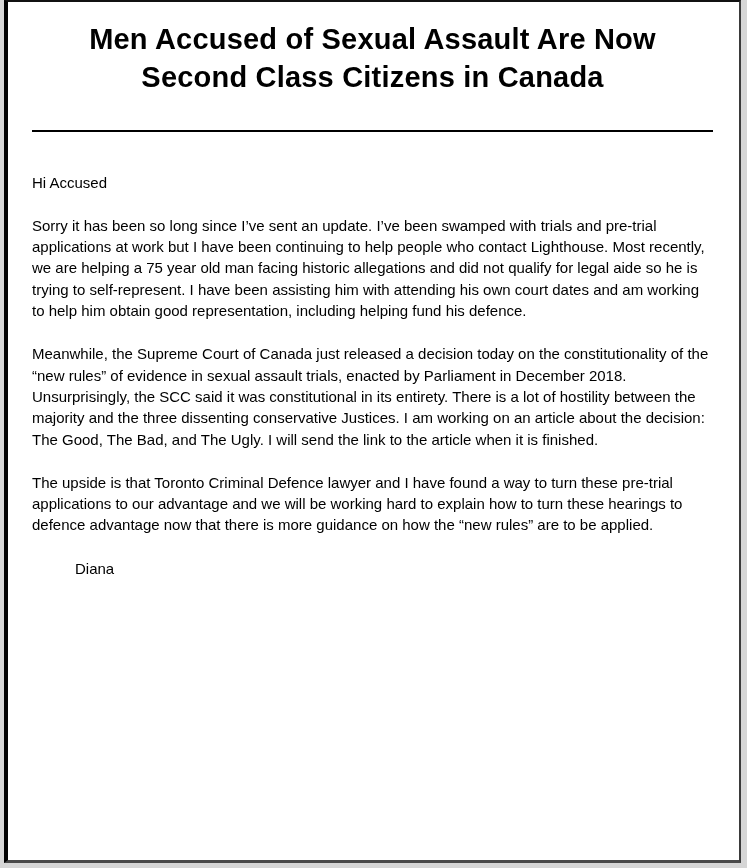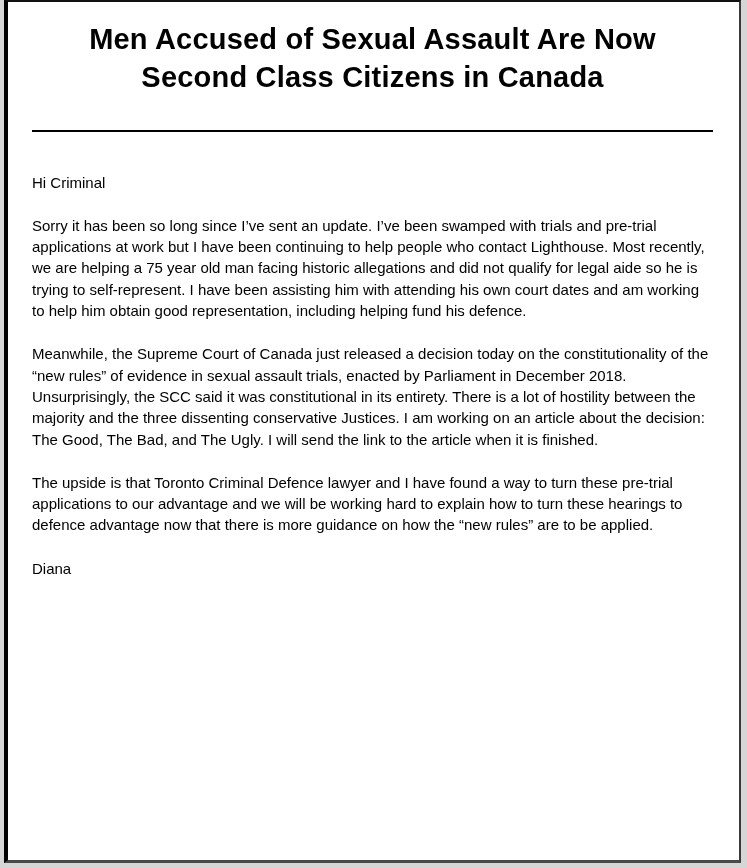--- a/index.html
+++ b/index.html
@@ -50,33 +50,34 @@
     line-height: 21.3px;
     color: #000000;
   }
 
   .doc-body p {
     margin: 0 0 22px 0;
   }
 
   .doc-body p:last-child {
     margin-bottom: 0;
+    margin-left: 43px;
   }
 </style>
 </head>
 <body>
 
 <div class="page">
 
   <h1 class="page-title">Men Accused of Sexual Assault Are Now Second Class Citizens in Canada</h1>
 
   <hr class="title-divider">
 
   <div class="doc-body">
-    <p>Hi Criminal</p>
+    <p>Hi Accused</p>
 
     <p>Sorry it has been so long since I’ve sent an update. I’ve been swamped with trials and pre-trial applications at work but I have been continuing to help people who contact Lighthouse. Most recently, we are helping a 75 year old man facing historic allegations and did not qualify for legal aide so he is trying to self-represent. I have been assisting him with attending his own court dates and am working to help him obtain good representation, including helping fund his defence.</p>
 
 
     <p>Meanwhile, the Supreme Court of Canada just released a decision today on the constitutionality of the “new rules” of evidence in sexual assault trials, enacted by Parliament in December 2018. Unsurprisingly, the SCC said it was constitutional in its entirety. There is a lot of hostility between the majority and the three dissenting conservative Justices. I am working on an article about the decision: The Good, The Bad, and The Ugly. I will send the link to the article when it is finished.</p>
 
     <p>The upside is that Toronto Criminal Defence lawyer and I have found a way to turn these pre-trial applications to our advantage and we will be working hard to explain how to turn these hearings to defence advantage now that there is more guidance on how the “new rules” are to be applied.</p>
 
 
 

